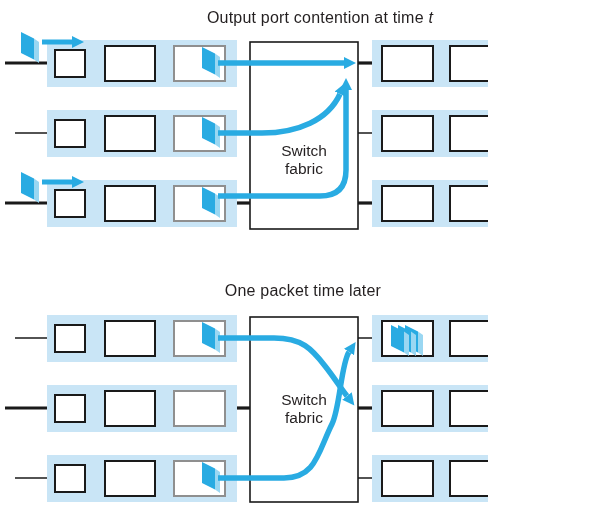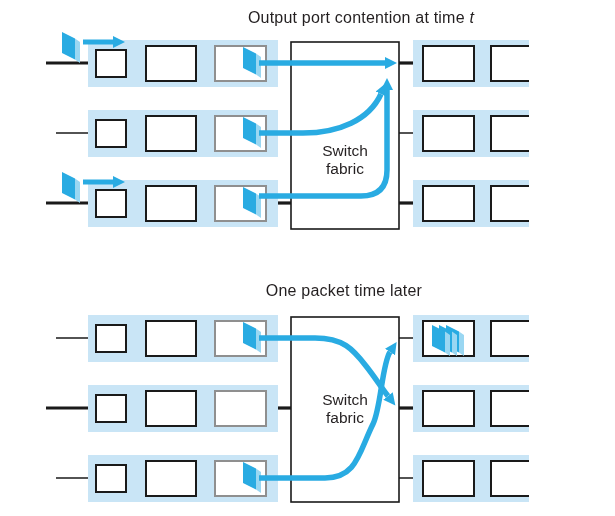--- a/index.html
+++ b/index.html
@@ -1,20 +1,20 @@
 <!DOCTYPE html>
 <html style="--cyan: #29ABE2; --cyanlight: #9AD7F2; --qbg: #C9E5F6; --ink: #1A1A1A; --hol: #8F8F8F; --text: #231F20; --bg: #FFFFFF;"><head>
 <meta charset="utf-8">
 <style>
   :root{
     --cyan:#29ABE2; --cyanlight:#9AD7F2; --qbg:#C9E5F6;
     --ink:#1A1A1A; --hol:#8F8F8F; --text:#231F20; --bg:#FFFFFF;
   }
   html,body{margin:0;padding:0;background:var(--bg);}
-  .stage{width:488px;height:516px;position:relative;background:var(--bg);overflow:hidden;padding-left:41px;}
+  .stage{width:488px;height:516px;position:relative;background:var(--bg);overflow:hidden;}
   svg{display:block;font-family:"Liberation Sans","DejaVu Sans",sans-serif;}
   .title{font-size:16px;fill:var(--text);text-anchor:middle;letter-spacing:.2px;}
   .it{font-style:italic;}
   .flabel{font-size:15.5px;fill:var(--text);text-anchor:middle;}
   .band{fill:var(--qbg);}
   .box{fill:#fff;stroke:var(--ink);stroke-width:2;}
   .box.hol{stroke:var(--hol);}
   .lnk{stroke:var(--ink);stroke-width:1.5;fill:none;}
   .lnk.thick{stroke-width:3.2;}
   .fabric{fill:#fff;stroke:var(--ink);stroke-width:1.6;}

